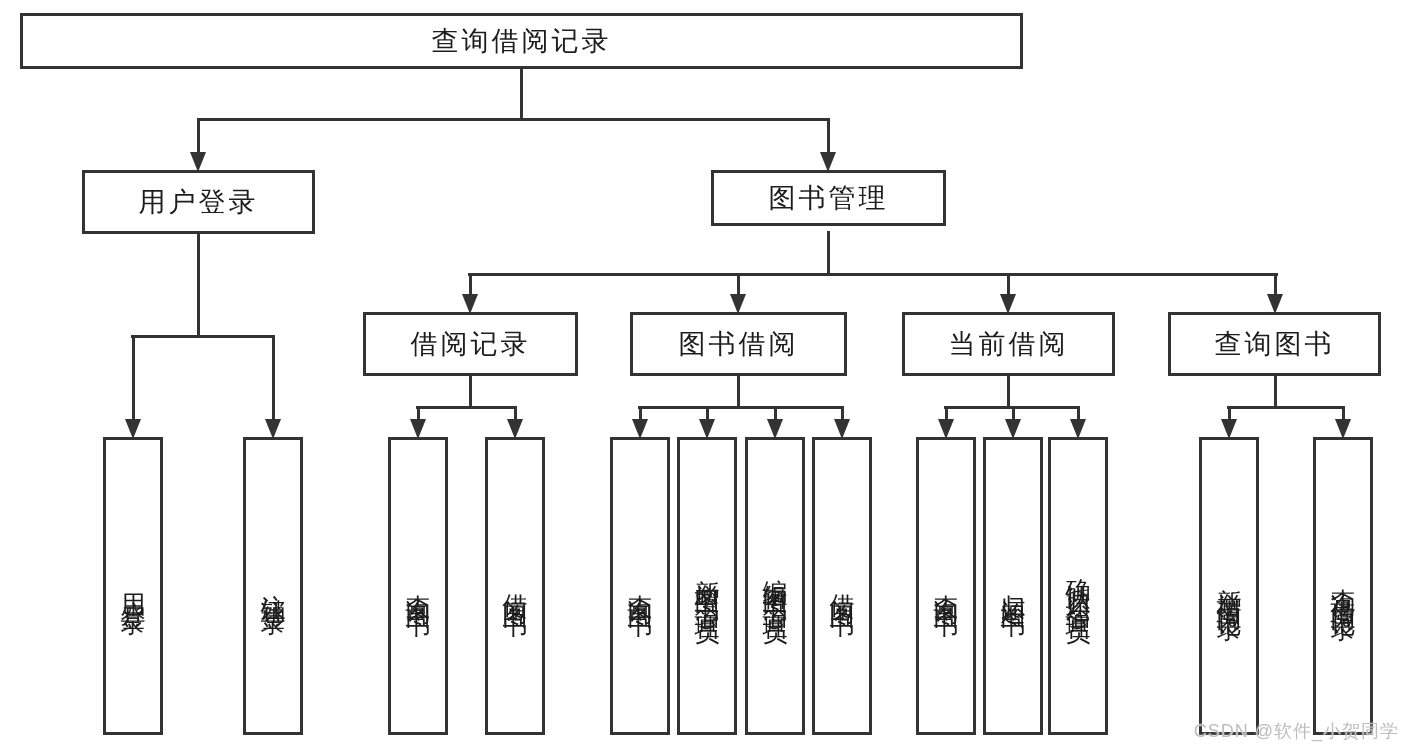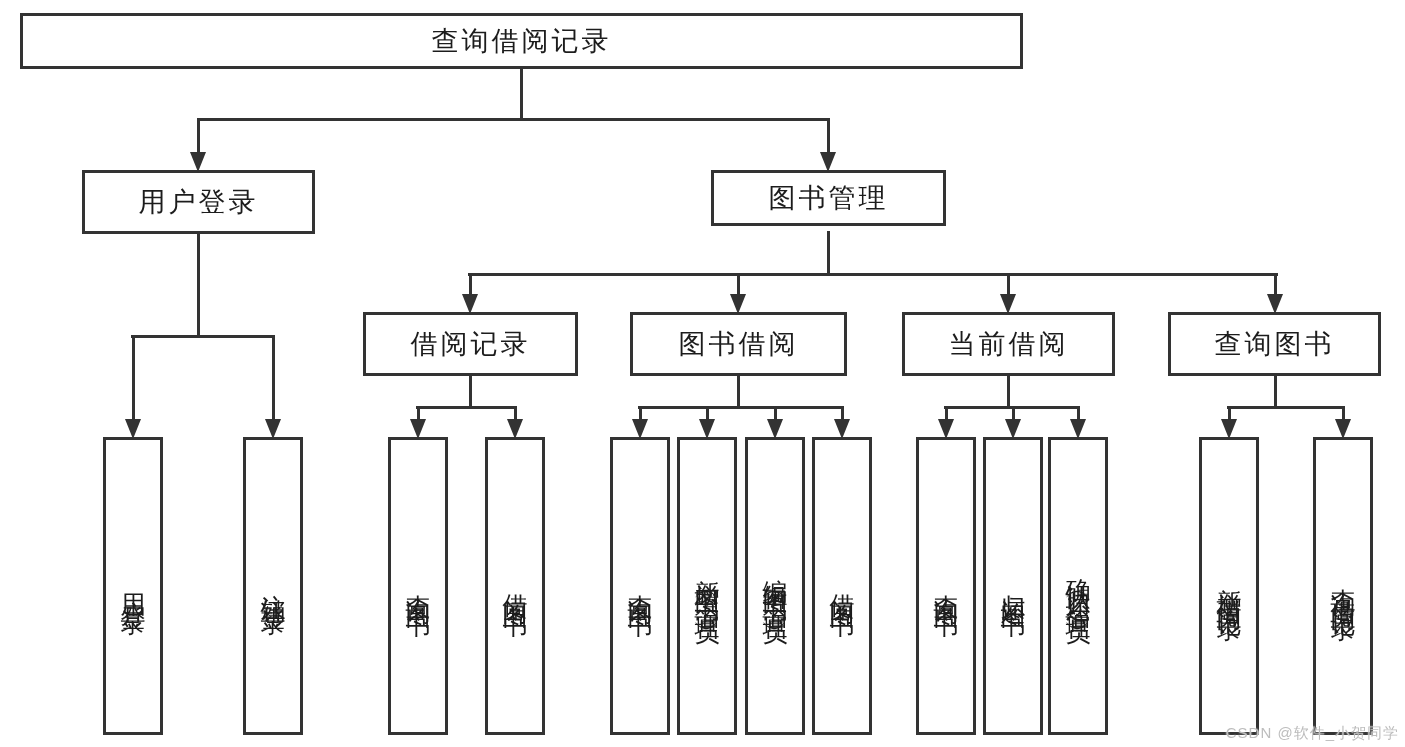--- a/index.html
+++ b/index.html
@@ -35,21 +35,21 @@
   .leaf       { top:437px; width:60px; height:298px; }
   .lf-0  { left:103px; }  .lf-1  { left:243px; }
   .lf-2  { left:388px; }  .lf-3  { left:485px; }
   .lf-4  { left:610px; }  .lf-5  { left:677px; }
   .lf-6  { left:745px; }  .lf-7  { left:812px; }
   .lf-8  { left:916px; }  .lf-9  { left:983px; }
   .lf-10 { left:1048px; } .lf-11 { left:1199px; }
   .lf-12 { left:1313px; }
   .watermark {
     position:absolute; right:6px; bottom:4px; z-index:10;
-    color:#bdbdbd; font-size:15px; letter-spacing:1px;
+    color:#bdbdbd; font-size:18px; letter-spacing:1px;
     text-shadow:0 0 2px #ffffff;
   }
 </style>
 </head>
 <body>
 
 <div class="canvas">
 
   <div class="node root">查询借阅记录</div>
   <div class="node l2-0">用户登录</div>

